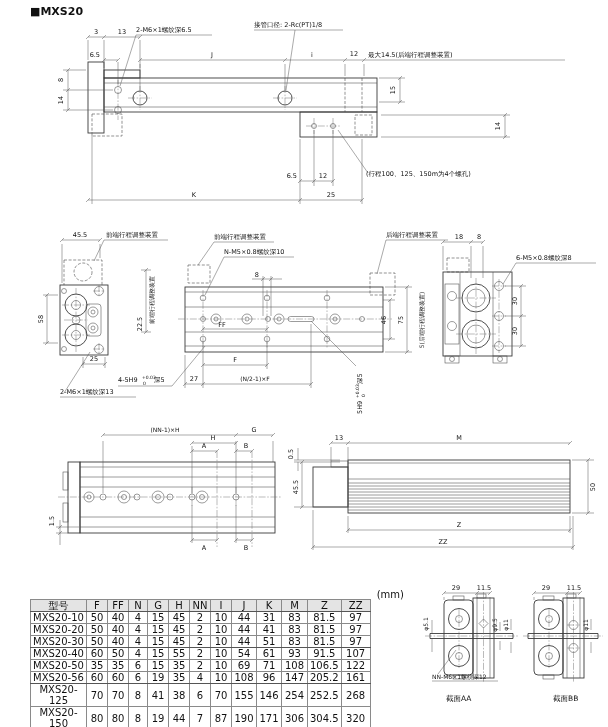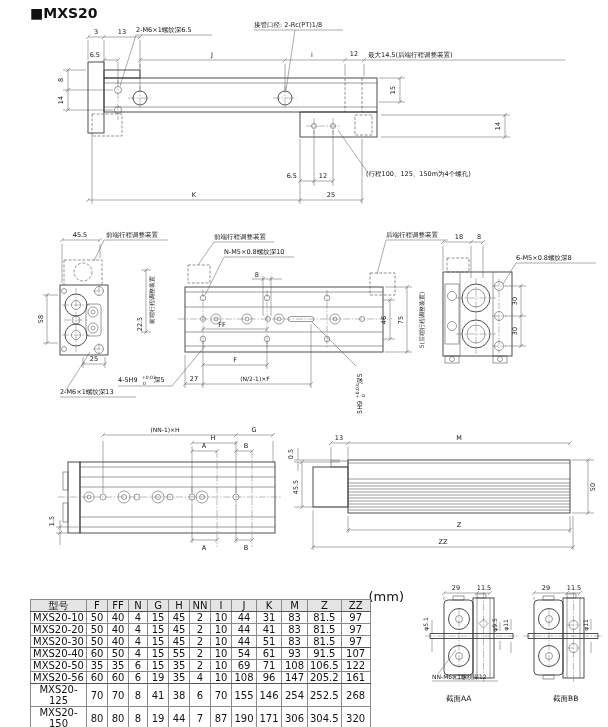--- a/index.html
+++ b/index.html
@@ -1,28 +1,28 @@
 <!DOCTYPE html>
 <html><head>
 <meta charset="utf-8">
 <style>
   html,body{margin:0;padding:0;background:#fff;}
   .page{position:relative;width:608px;height:727px;background:#ffffff;overflow:hidden;
         font-family:"DejaVu Sans",sans-serif;color:#111;}
   .abs{position:absolute;}
-  .title{position:absolute;left:30px;top:5px;font-size:14px;font-weight:bold;color:#111;}
+  .title{position:absolute;left:30px;top:5px;font-size:11px;font-weight:bold;color:#111;}
   svg{display:block;}
   svg text{font-family:"DejaVu Sans",sans-serif;font-size:6.5px;fill:#111;}
   .t6{font-size:6px;} .t4{font-size:4.5px;} .t8{font-size:7.5px;}
   .ol{fill:none;stroke:#3a3a3a;stroke-width:0.9;}
   .tl{fill:none;stroke:#4a4a4a;stroke-width:0.55;}
   .hd{fill:none;stroke:#4a4a4a;stroke-width:0.6;stroke-dasharray:3,1.6;}
   .cl{fill:none;stroke:#666;stroke-width:0.45;stroke-dasharray:7,1.6,1.6,1.6;}
   .dl{fill:none;stroke:#555;stroke-width:0.5;}
-  .mm-note{position:absolute;left:30px;top:589px;width:374px;text-align:right;font-size:13px;}
+  .mm-note{position:absolute;left:30px;top:589px;width:374px;text-align:right;font-size:10px;}
   .tbl-wrap{position:absolute;left:30px;top:599px;}
   table.dim-table{border-collapse:collapse;font-size:10px;color:#111;}
   table.dim-table th,table.dim-table td{border:1px solid #8a8a8a;text-align:center;
      height:11px;padding:0 2px;font-weight:normal;line-height:11px;}
   table.dim-table th{background:#e4e4e4;}
   table.dim-table tr.group-end td{border-bottom:1.5px solid #555;}
   table.dim-table thead tr th{border-bottom:1.5px solid #555;}
 </style>
 </head>
 <body>

